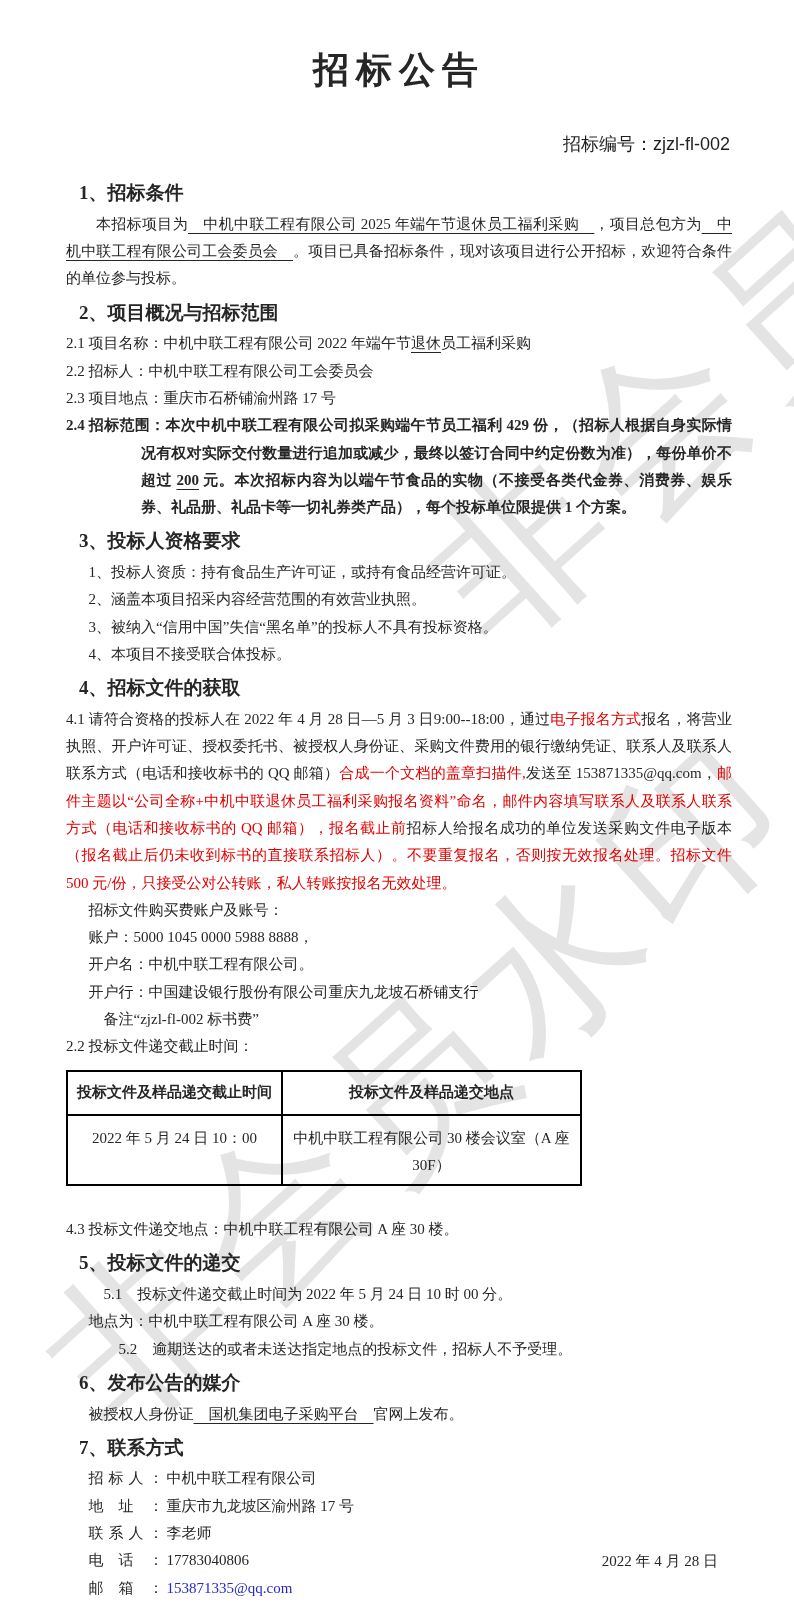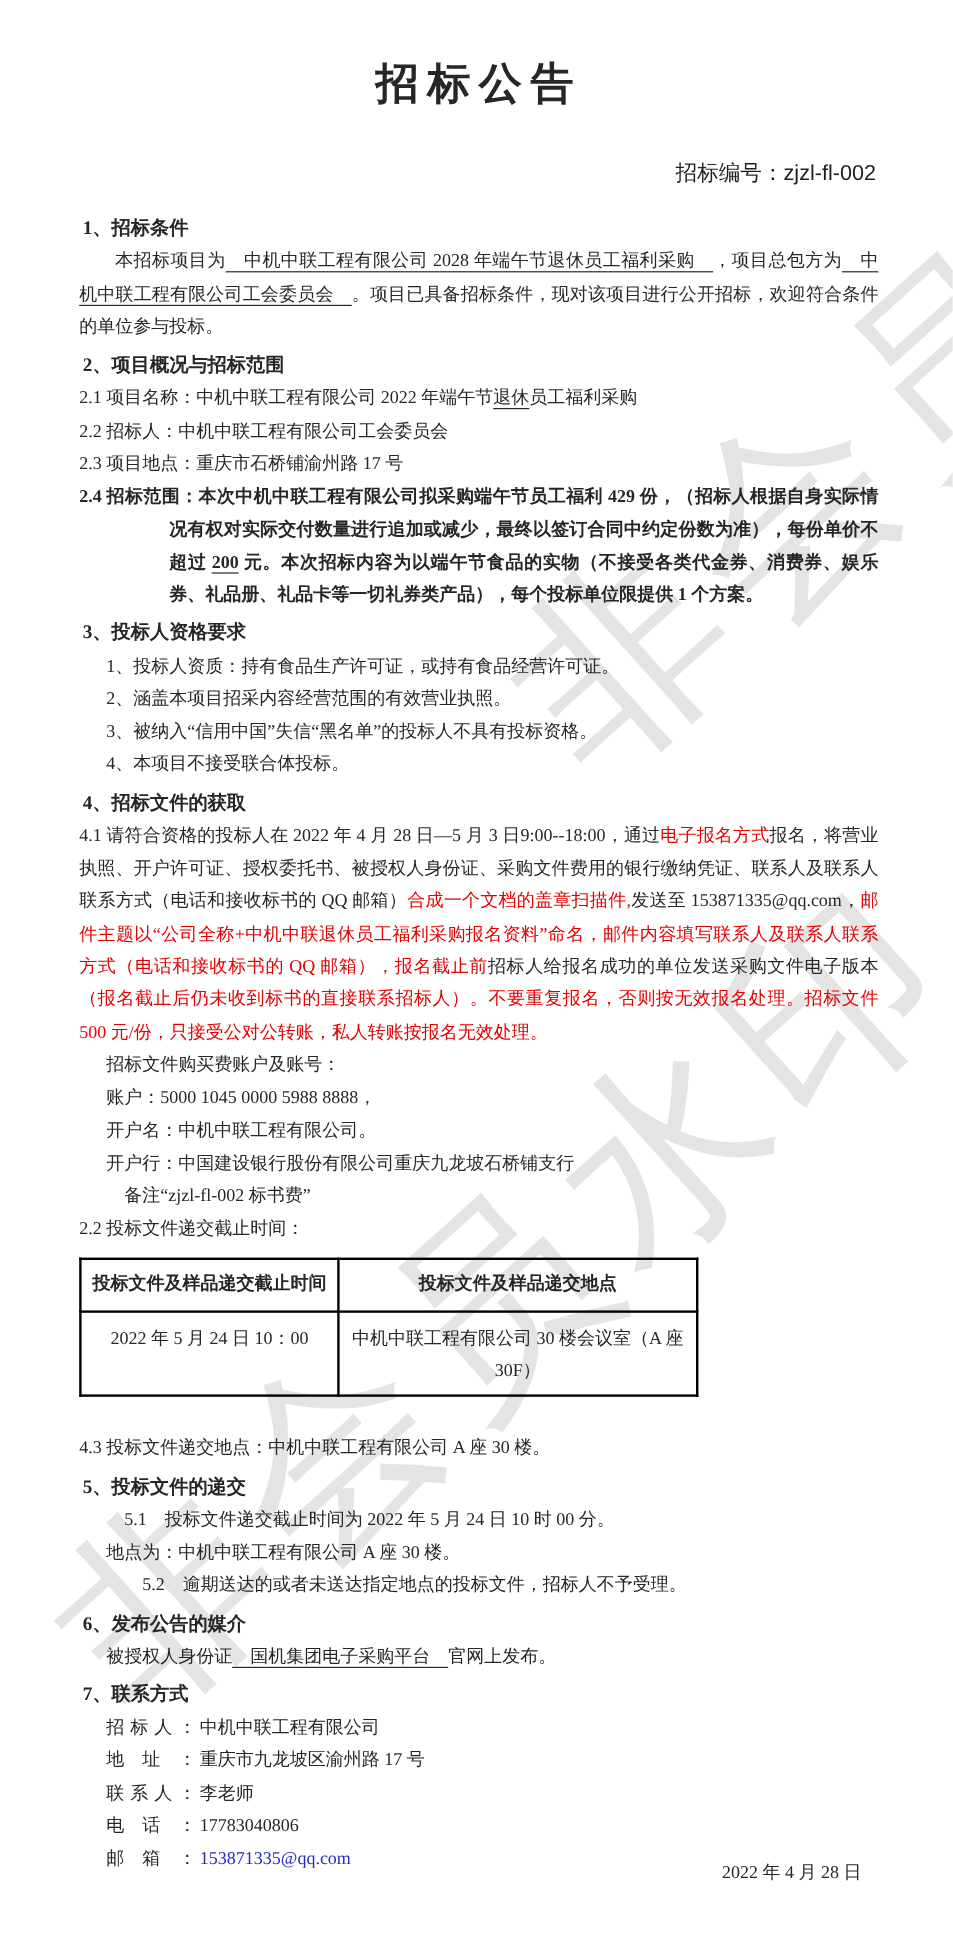--- a/index.html
+++ b/index.html
@@ -22,21 +22,21 @@
   .wm2{left:335px;top:140px;}
   .content{position:relative;z-index:1;padding:26px 62px 0 66px;text-align:justify;}
   .title{
     text-align:center;font-size:36px;font-weight:700;letter-spacing:7px;
     margin:12px 0 24px 0;
   }
   .bidno{
     text-align:right;font-family:"Liberation Sans","DejaVu Sans",sans-serif;
     font-size:18px;color:#1f1f1f;margin:0 2px 16px 0;
   }
-  .sec{font-size:16px;font-weight:700;margin:3px 0 0 3px;}
+  .sec{font-size:19px;font-weight:700;margin:3px 0 0 13px;}
   p{margin:0;}
   .ind2{text-indent:2em;}
   .ml15{margin-left:1.5em;}
   .ml25{margin-left:2.5em;}
   .ml35{margin-left:3.5em;}
   .hang{padding-left:5em;text-indent:-5em;}
   .seg-u{text-decoration:underline;text-underline-offset:4px;}
   .seg-b{font-weight:700;}
   .seg-r{color:var(--red);}
   .t{border-collapse:collapse;margin:9px 0 0 0;width:516px;padding-left:24px;}
@@ -59,21 +59,21 @@
 
 <div class="page">
   <div class="wm wm1">非会员水印</div>
   <div class="wm wm2">非会员水印</div>
 
   <div class="content">
     <h1 class="title">招标公告</h1>
     <div class="bidno">招标编号：zjzl-fl-002</div>
 
     <div class="sec">1、招标条件</div>
-    <p class="ind2"><span>本招标项目为</span><span class="seg-u">　中机中联工程有限公司 2028 年端午节退休员工福利采购　</span><span>，项目总包方为</span><span class="seg-u">　中机中联工程有限公司工会委员会　</span><span>。项目已具备招标条件，现对该项目进行公开招标，欢迎符合条件的单位参与投标。</span></p>
+    <p class="ind2"><span>本招标项目为</span><span class="seg-u">　中机中联工程有限公司 2025 年端午节退休员工福利采购　</span><span>，项目总包方为</span><span class="seg-u">　中机中联工程有限公司工会委员会　</span><span>。项目已具备招标条件，现对该项目进行公开招标，欢迎符合条件的单位参与投标。</span></p>
 
     <div class="sec">2、项目概况与招标范围</div>
     <p><span>2.1 项目名称：中机中联工程有限公司 2022 年端午节</span><span class="seg-u">退休</span><span>员工福利采购</span></p>
     <p>2.2 招标人：中机中联工程有限公司工会委员会</p>
     <p>2.3 项目地点：重庆市石桥铺渝州路 17 号</p>
     <p class="hang"><span class="seg-b">2.4 招标范围：本次中机中联工程有限公司拟采购端午节员工福利 429 份，（招标人根据自身实际情况有权对实际交付数量进行追加或减少，最终以签订合同中约定份数为准），每份单价不超过 </span><span class="seg-b seg-u">200</span><span class="seg-b"> 元。本次招标内容为以端午节食品的实物（不接受各类代金券、消费券、娱乐券、礼品册、礼品卡等一切礼券类产品），每个投标单位限提供 1 个方案。</span></p>
 
     <div class="sec">3、投标人资格要求</div>
     <p class="ml15">1、投标人资质：持有食品生产许可证，或持有食品经营许可证。</p>
     <p class="ml15">2、涵盖本项目招采内容经营范围的有效营业执照。</p>

